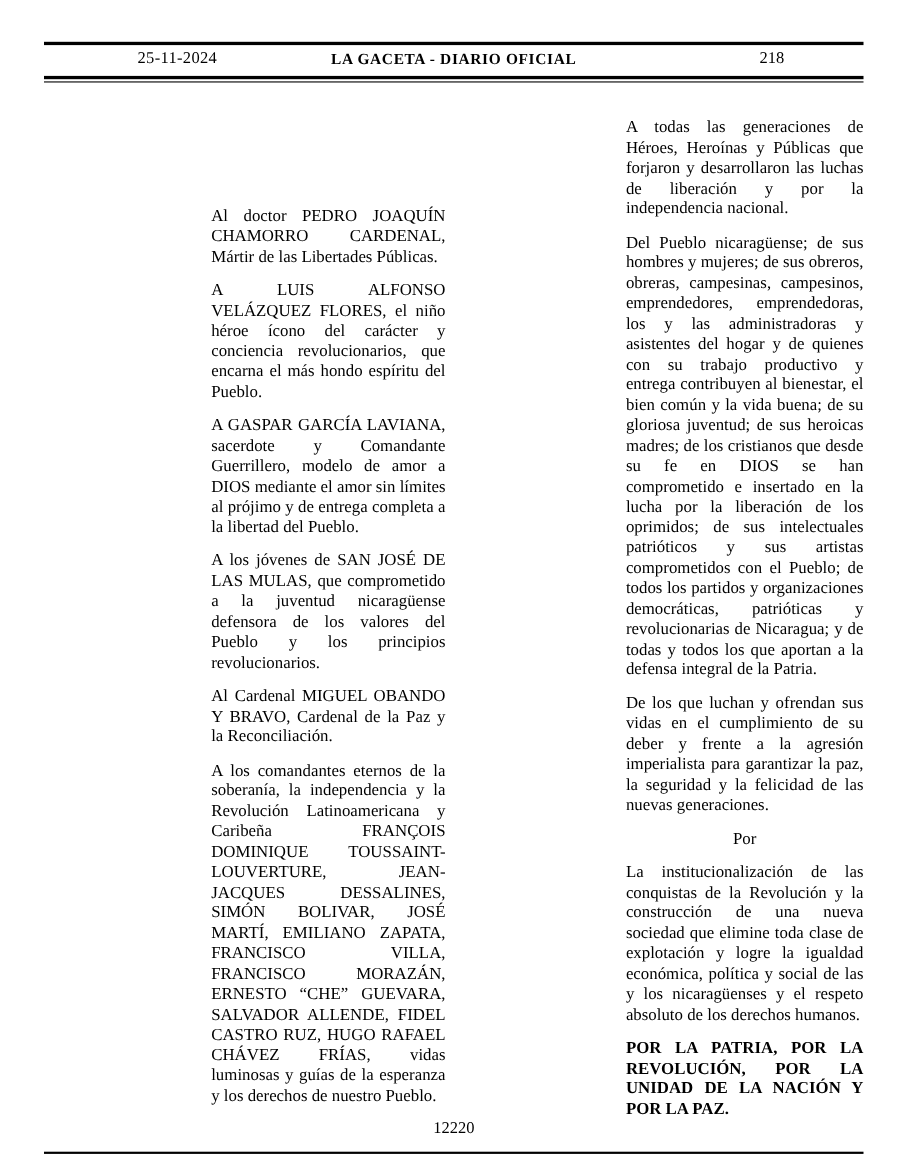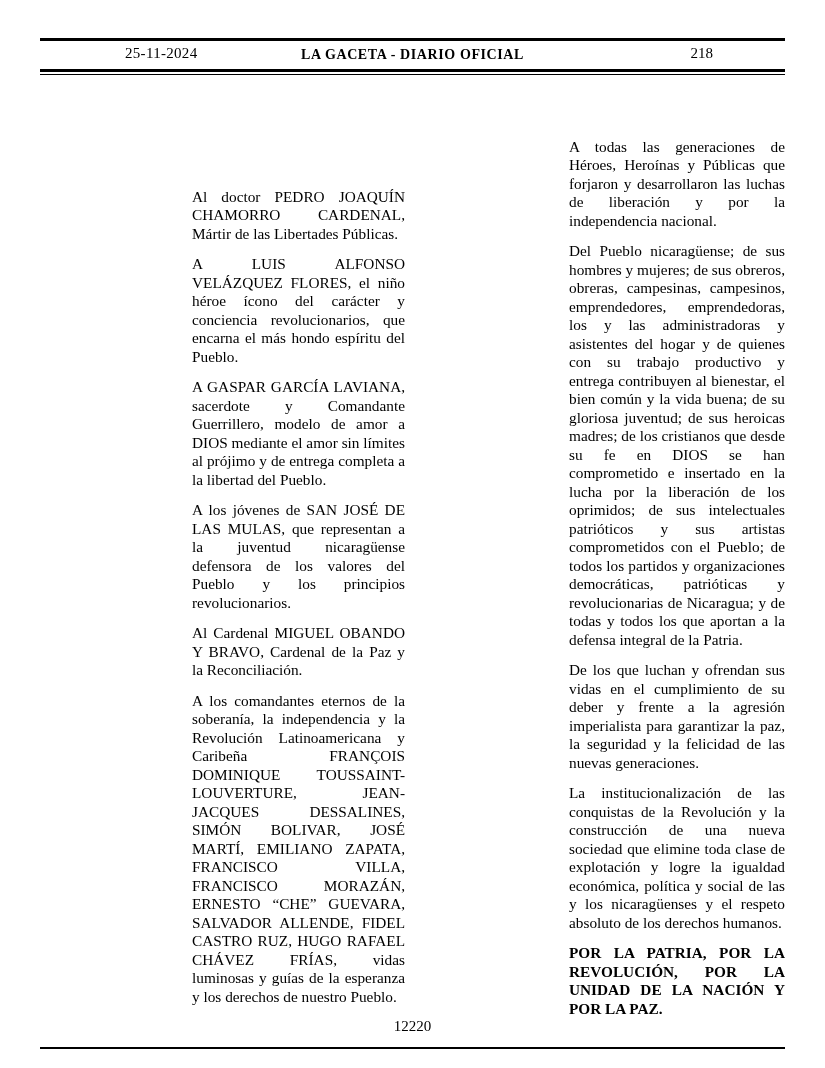--- a/index.html
+++ b/index.html
@@ -115,29 +115,30 @@
       <div class="rule rule-1"></div>
     </div>
   </div>
 
   <div class="columns">
 
     <div class="col col-left">
       <p>Al doctor PEDRO JOAQUÍN CHAMORRO CARDENAL, Mártir de las Libertades Públicas.</p>
       <p>A LUIS ALFONSO VELÁZQUEZ FLORES, el niño héroe ícono del carácter y conciencia revolucionarios, que encarna el más hondo espíritu del Pueblo.</p>
       <p>A GASPAR GARCÍA LAVIANA, sacerdote y Comandante Guerrillero, modelo de amor a DIOS mediante el amor sin límites al prójimo y de entrega completa a la libertad del Pueblo.</p>
-      <p>A los jóvenes de SAN JOSÉ DE LAS MULAS, que representan a la juventud nicaragüense defensora de los valores del Pueblo y los principios revolucionarios.</p>
+      <p>A los jóvenes de SAN JOSÉ DE LAS MULAS, que comprometido a la juventud nicaragüense defensora de los valores del Pueblo y los principios revolucionarios.</p>
       <p>Al Cardenal MIGUEL OBANDO Y BRAVO, Cardenal de la Paz y la Reconciliación.</p>
       <p>A los comandantes eternos de la soberanía, la independencia y la Revolución Latinoamericana y Caribeña FRANÇOIS DOMINIQUE TOUSSAINT-LOUVERTURE, JEAN-JACQUES DESSALINES, SIMÓN BOLIVAR, JOSÉ MARTÍ, EMILIANO ZAPATA, FRANCISCO VILLA, FRANCISCO MORAZÁN, ERNESTO “CHE” GUEVARA, SALVADOR ALLENDE, FIDEL CASTRO RUZ, HUGO RAFAEL CHÁVEZ FRÍAS, vidas luminosas y guías de la esperanza y los derechos de nuestro Pueblo.</p>
     </div>
 
     <div class="col col-right">
       <p>A todas las generaciones de Héroes, Heroínas y Públicas que forjaron y desarrollaron las luchas de liberación y por la independencia nacional.</p>
       <p>Del Pueblo nicaragüense; de sus hombres y mujeres; de sus obreros, obreras, campesinas, campesinos, emprendedores, emprendedoras, los y las administradoras y asistentes del hogar y de quienes con su trabajo productivo y entrega contribuyen al bienestar, el bien común y la vida buena; de su gloriosa juventud; de sus heroicas madres; de los cristianos que desde su fe en DIOS se han comprometido e insertado en la lucha por la liberación de los oprimidos; de sus intelectuales patrióticos y sus artistas comprometidos con el Pueblo; de todos los partidos y organizaciones democráticas, patrióticas y revolucionarias de Nicaragua; y de todas y todos los que aportan a la defensa integral de la Patria.</p>
       <p>De los que luchan y ofrendan sus vidas en el cumplimiento de su deber y frente a la agresión imperialista para garantizar la paz, la seguridad y la felicidad de las nuevas generaciones.</p>
+      <p class="section-heading">Por</p>
       <p>La institucionalización de las conquistas de la Revolución y la construcción de una nueva sociedad que elimine toda clase de explotación y logre la igualdad económica, política y social de las y los nicaragüenses y el respeto absoluto de los derechos humanos.</p>
       <p class="closing">POR LA PATRIA, POR LA REVOLUCIÓN, POR LA UNIDAD DE LA NACIÓN Y POR LA PAZ.</p>
     </div>
 
   </div>
 
   <div class="footer">
     <span>12220</span>
   </div>
 

